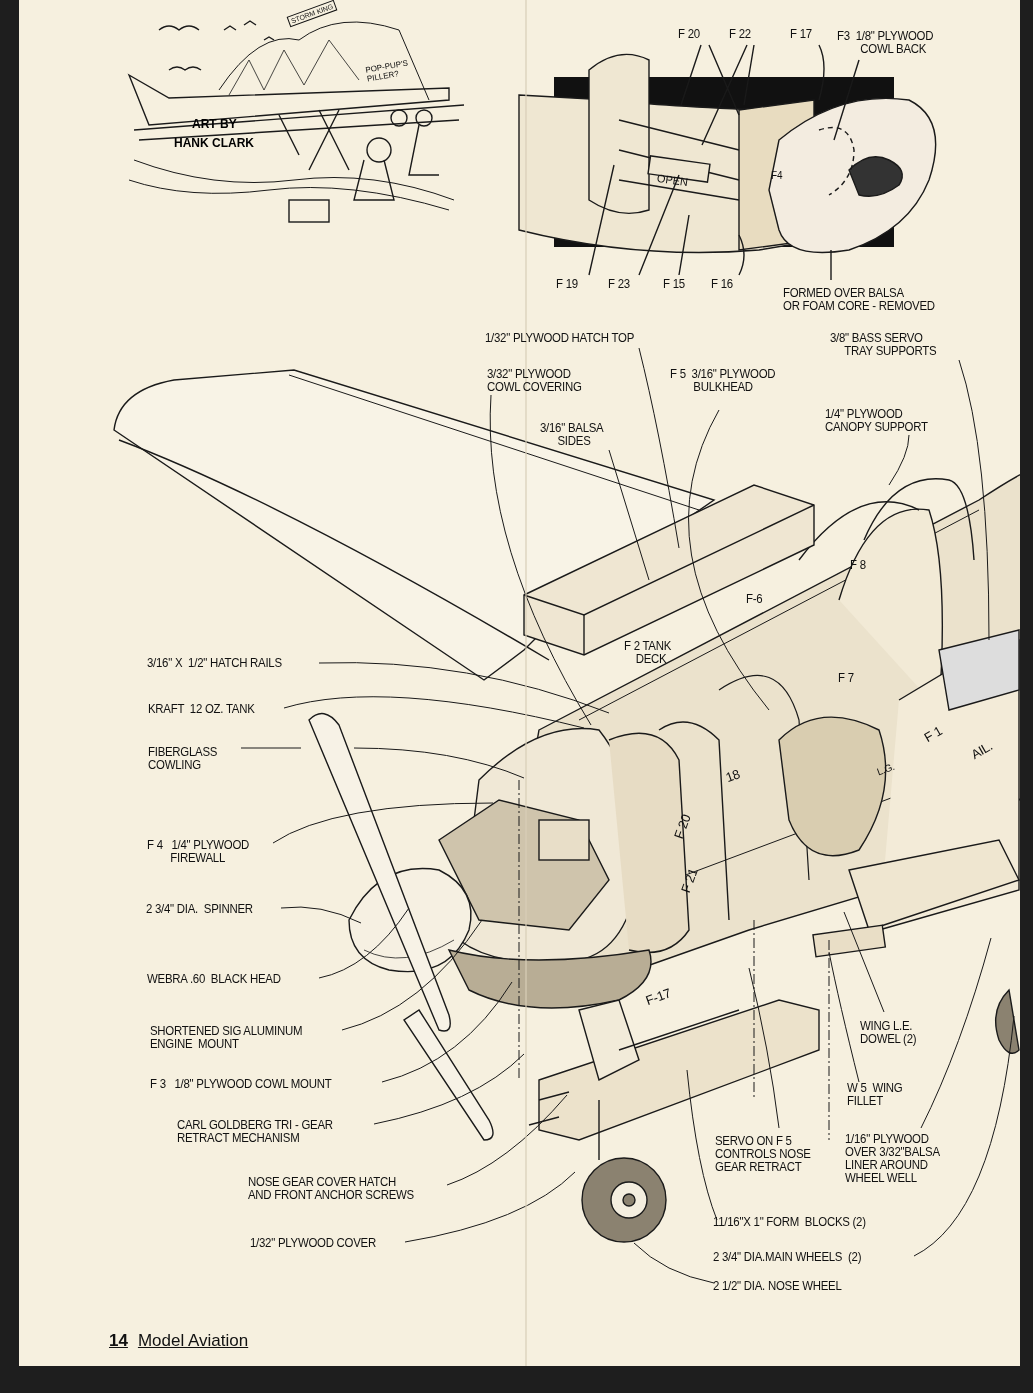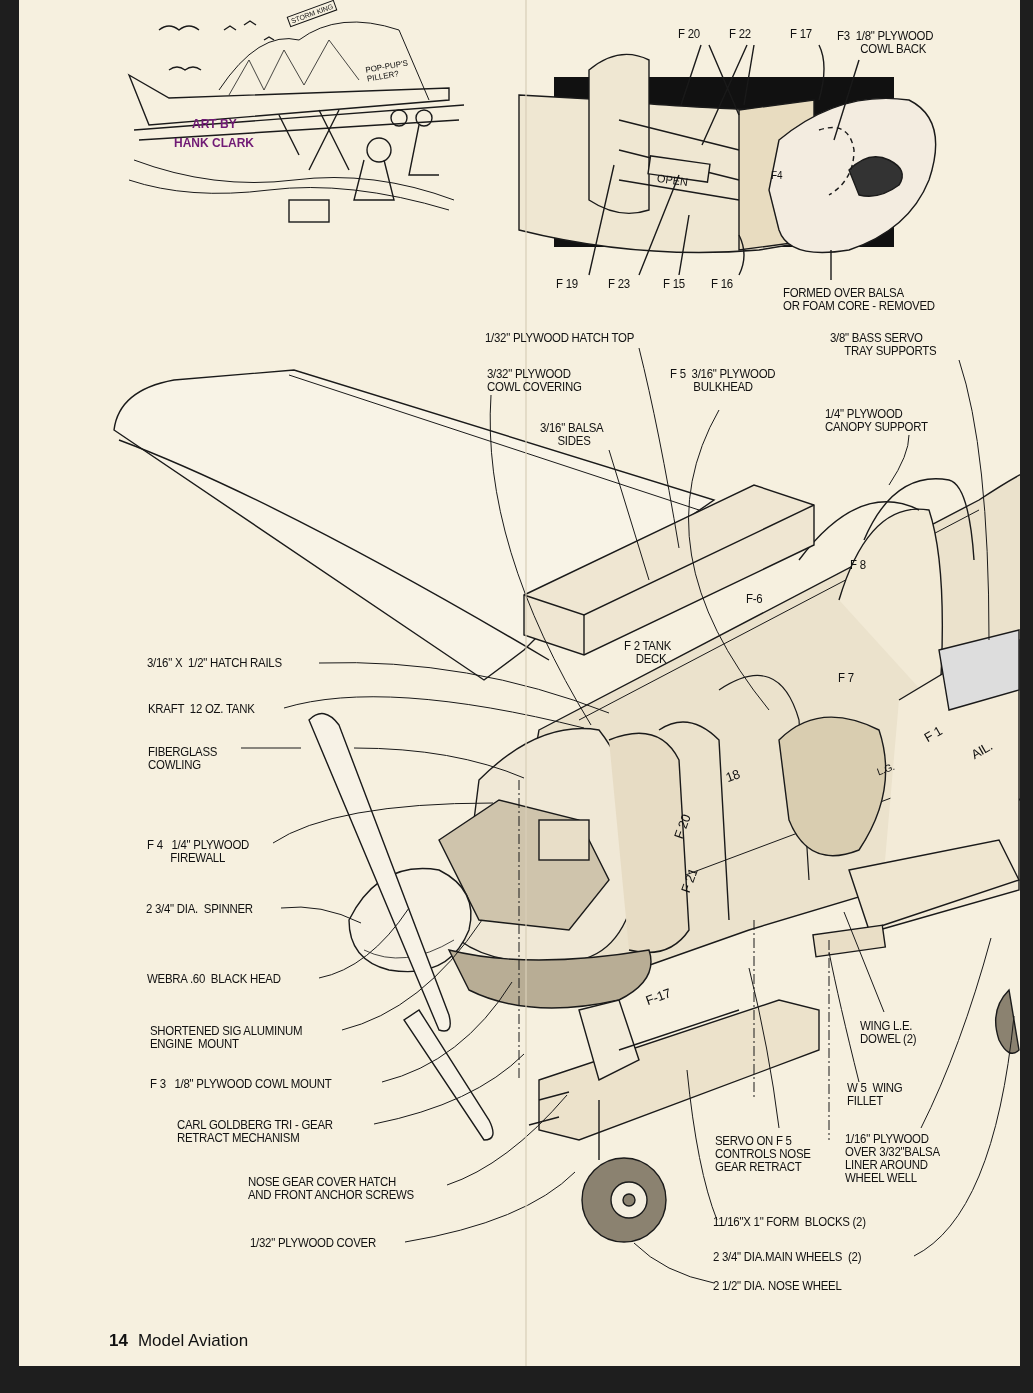--- a/index.html
+++ b/index.html
@@ -2,23 +2,23 @@
 <html><head>
 <meta charset="utf-8">
 <style>
   html, body { margin:0; padding:0; }
   body { width:1033px; height:1393px; background:#1e1e1e; position:relative; overflow:hidden; font-family:"Liberation Sans", sans-serif; }
   #page { position:absolute; left:19px; top:0; width:1001px; height:1366px; background:#f6f0df; overflow:hidden; }
   #right-strip { position:absolute; left:1020px; top:0; width:13px; height:1393px; background:#1e1e1e; }
   #bottom-strip { position:absolute; left:0; top:1366px; width:1033px; height:27px; background:#1e1e1e; }
   .lbl { position:absolute; font-family:"Liberation Sans Narrow","Liberation Sans", sans-serif; font-size:13px; line-height:13px; color:#111; letter-spacing:-0.3px; white-space:pre; transform:scaleX(0.88); transform-origin:left top; text-transform:uppercase; }
   svg.art { position:absolute; left:0; top:0; }
-  .footer { position:absolute; left:90px; top:1331px; font-size:17px; color:#111; font-family:"Liberation Sans", sans-serif; }
+  .footer { position:absolute; left:90px; top:1331px; font-size:17px; color:#111; font-family:"Liberation Sans", sans-serif;text-decoration:underline; }
   .footer .num { font-weight:bold; margin-right:10px; }
-  .credit { position:absolute; font-weight:bold; font-size:12px; color:#701a75; }
+  .credit { position:absolute; font-weight:bold; font-size:12px; color:#000000; }
   .sign { position:absolute; font-size:7px; color:#111; transform:rotate(-20deg); border:1px solid #111; padding:1px 2px; background:#f6f0df; }
   .bubble { position:absolute; font-size:8px; color:#111; transform:rotate(-10deg); }
   .part { position:absolute; font-size:11px; color:#111; }
 </style>
 </head>
 <body>
 
 <div id="page">
 
   <svg class="art" width="1001" height="1366" viewBox="0 0 1001 1366">

